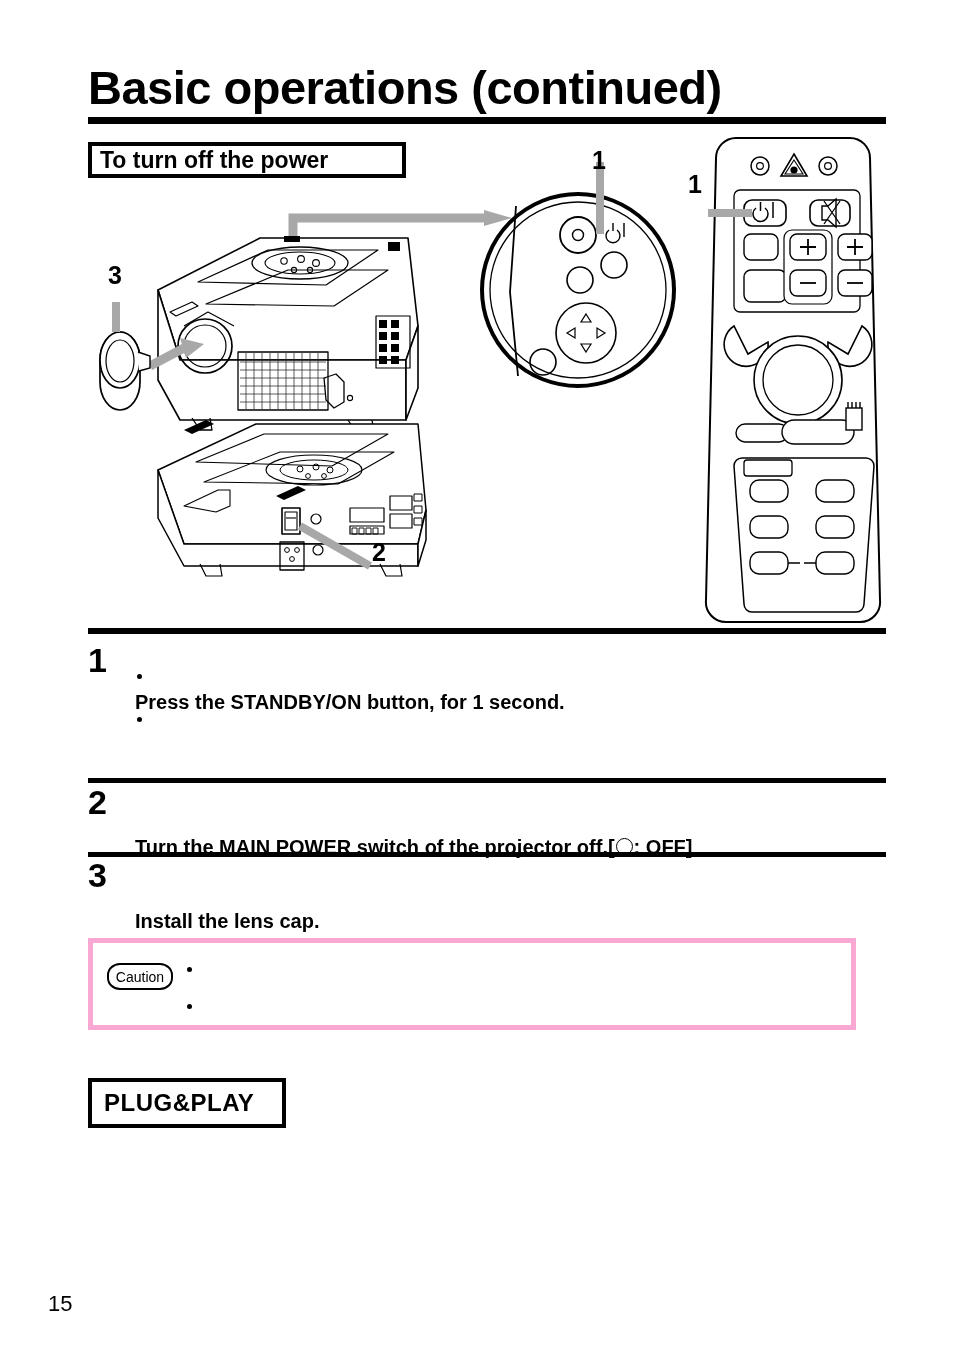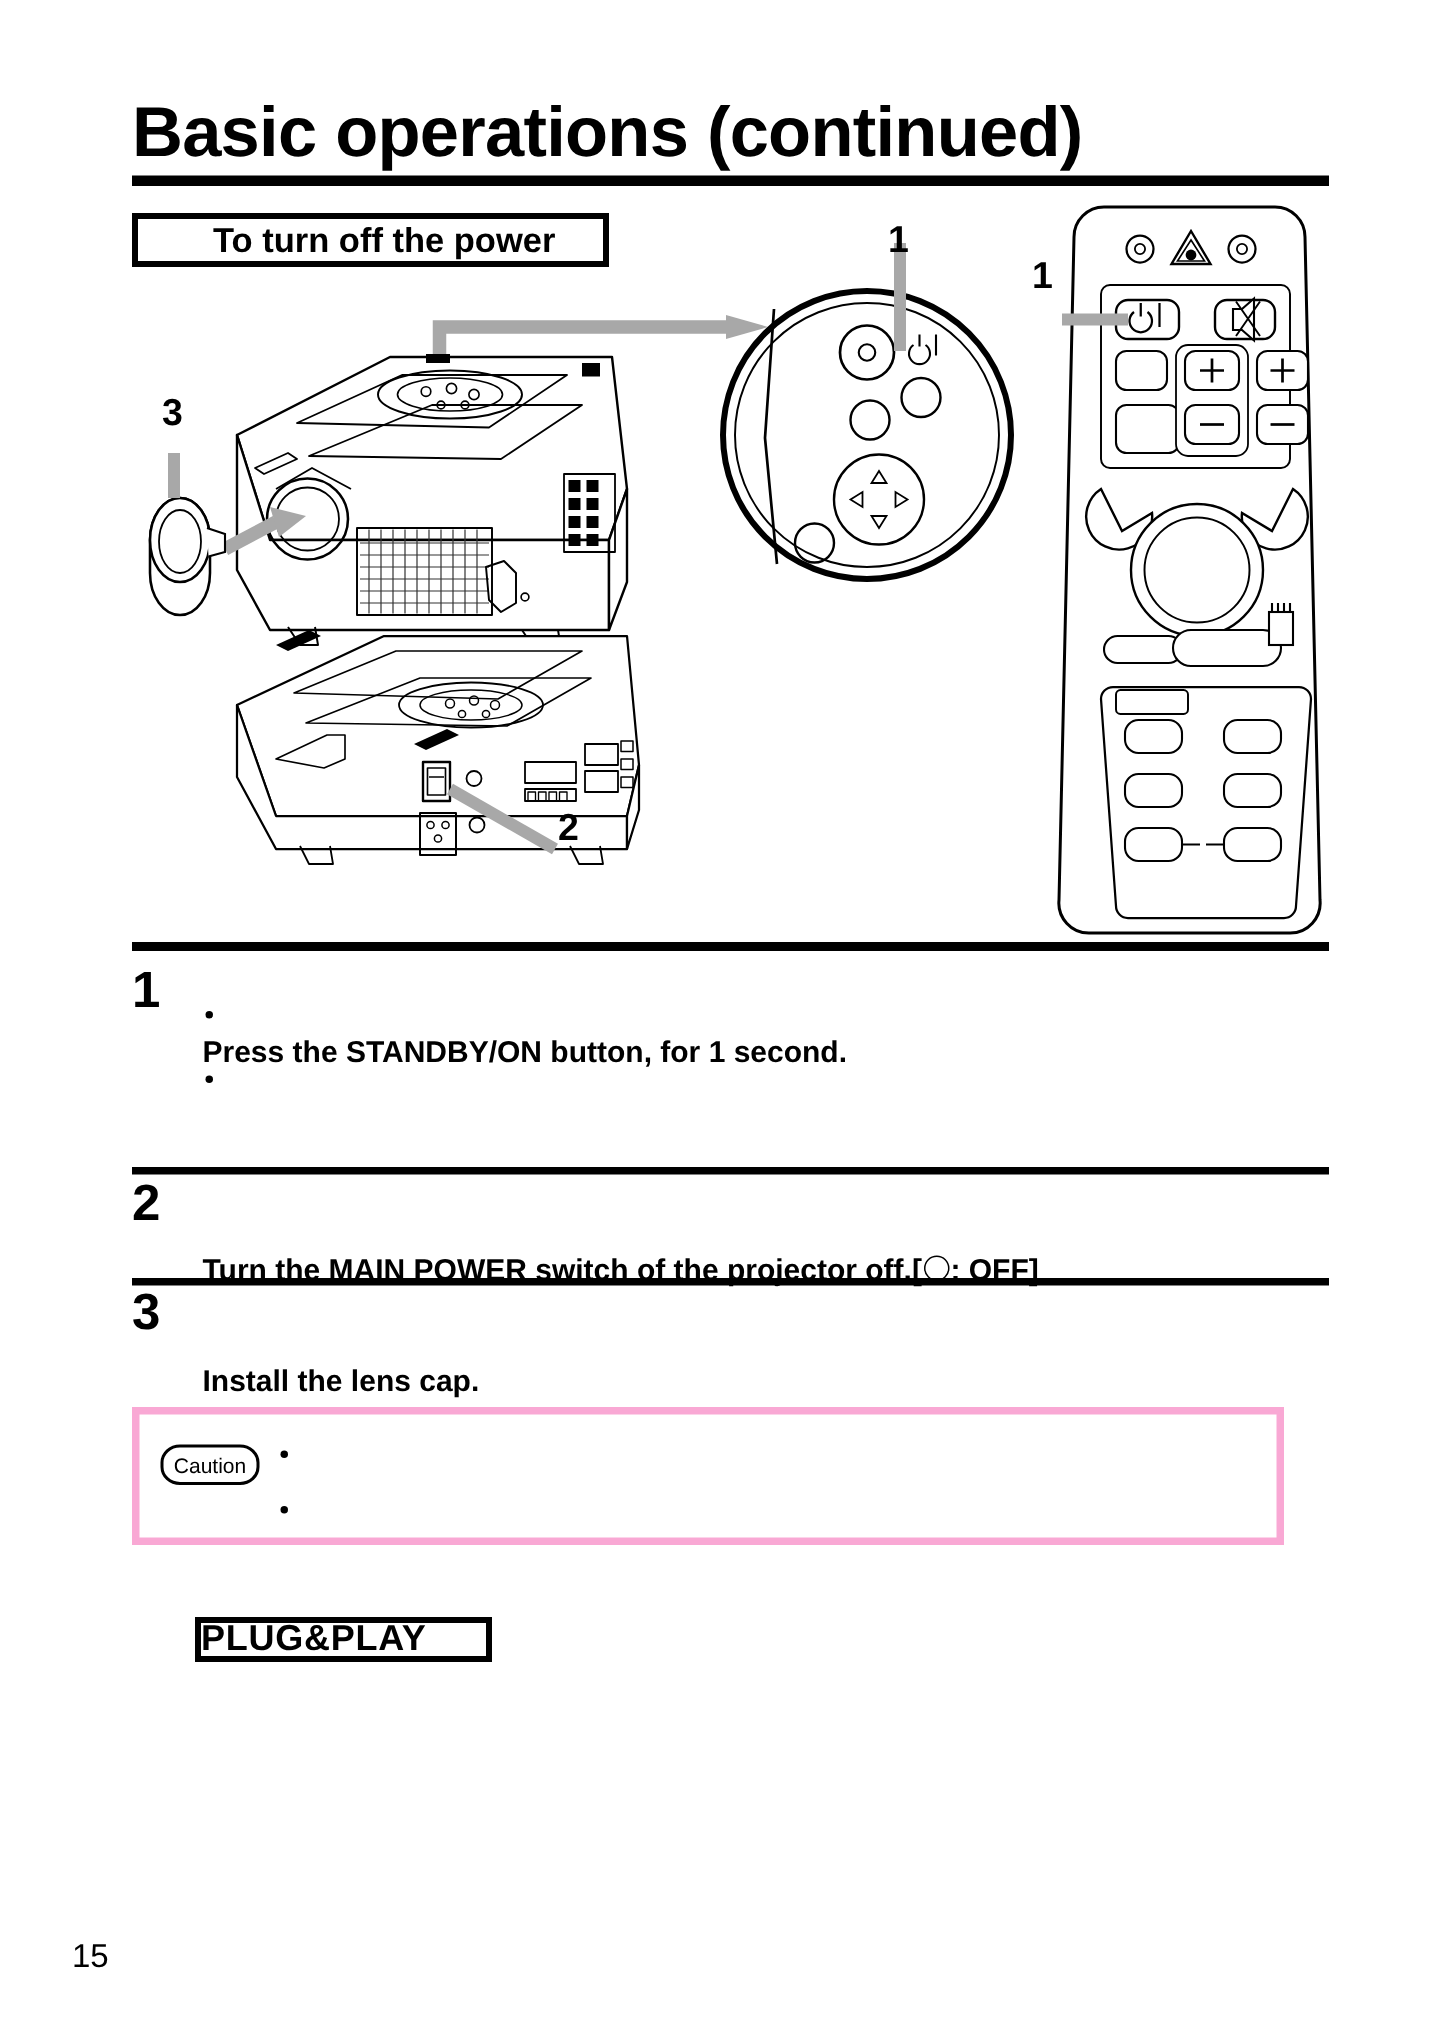--- a/index.html
+++ b/index.html
@@ -45,21 +45,20 @@
     border: 4px solid #000;
     box-sizing: border-box;
     display: flex;
     align-items: center;
     padding-left: 8px;
   }
   .section-box span {
     font-size: 23px;
     font-weight: bold;
     white-space: nowrap;
-    margin-left: 42px;
   }
 
   
   .illus-panel {
     position: absolute;
     left: 88px;
     top: 130px;
     width: 798px;
     height: 505px;
   }
@@ -149,27 +148,26 @@
     background: #000;
     left: 94px;
   }
 
   
   .plugplay-box {
     position: absolute;
     left: 88px;
     top: 1078px;
     width: 198px;
-    height: 30px;
+    height: 50px;
     border: 4px solid #000;
     box-sizing: border-box;
     display: flex;
     align-items: center;
-    padding-left: 0;
-    margin-left: 42px;
+    padding-left: 12px;
   }
   .plugplay-box span {
     font-size: 24px;
     font-weight: bold;
     letter-spacing: 0.5px;
   }
 
   
   .page-number {
     position: absolute;

